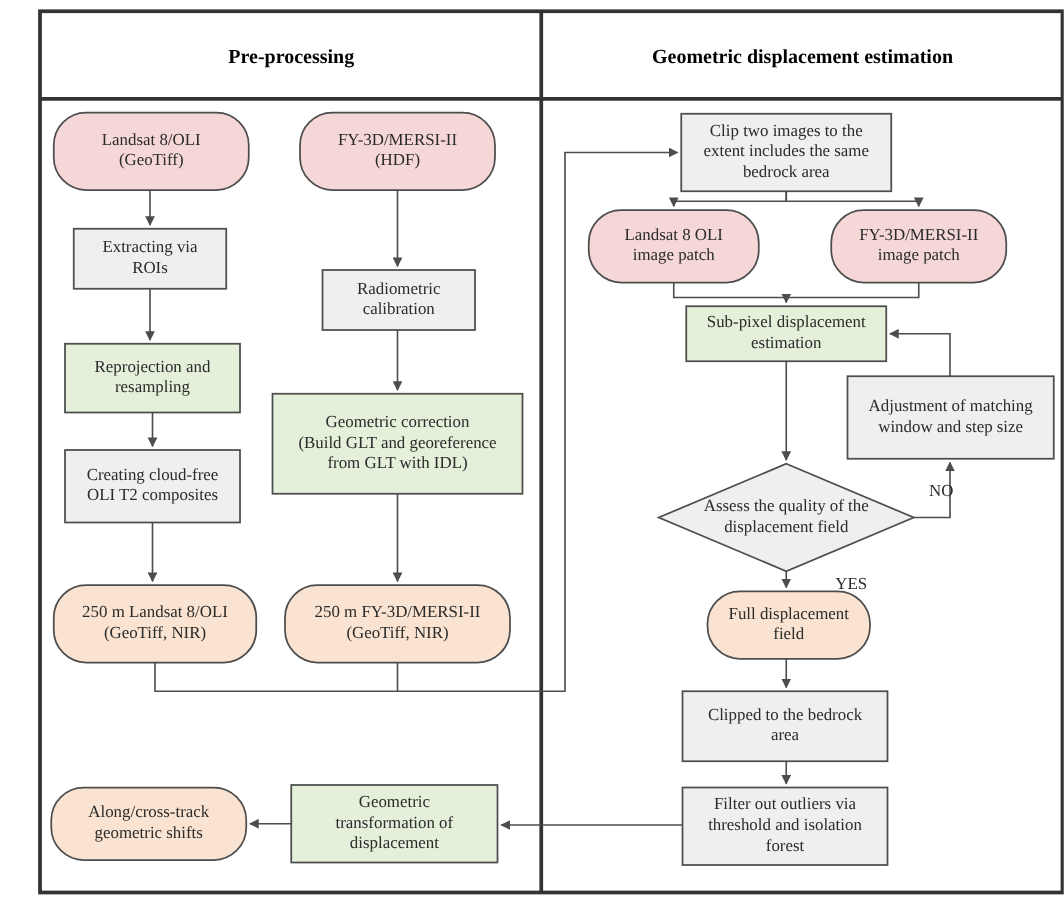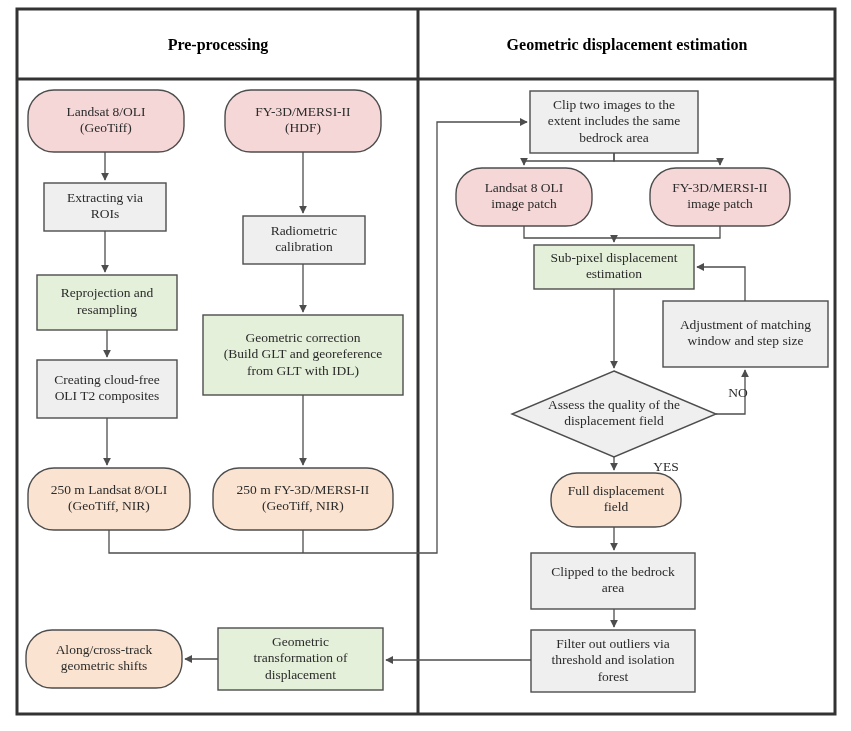--- a/index.html
+++ b/index.html
@@ -1,18 +1,18 @@
 <!DOCTYPE html>
 <html><head>
 <meta charset="utf-8">
 <style>
   html,body{margin:0;padding:0;background:#ffffff;}
   body{width:851px;height:731px;overflow:hidden;
        font-family:"Liberation Serif","DejaVu Serif",serif;}
-  #stage{position:relative;width:779px;height:731px;}
+  #stage{position:relative;width:779px;height:731px;margin-left:15px;}
   svg#fc{position:absolute;left:0;top:0;width:851px;height:731px;}
   .nodeText{font-family:"Liberation Serif","DejaVu Serif",serif;
             font-size:13.5px;fill:#2b2b2b;text-anchor:middle;dominant-baseline:middle;}
   .edgeLbl{font-family:"Liberation Serif","DejaVu Serif",serif;
            font-size:13.5px;fill:#2b2b2b;text-anchor:middle;}
   .laneTitle{font-family:"Liberation Serif","DejaVu Serif",serif;
              font-size:16px;font-weight:bold;fill:#000000;text-anchor:middle;}
   .shp{stroke:#4d4d4d;stroke-width:1.4;}
   .edge{stroke:#4d4d4d;stroke-width:1.3;fill:none;}
   .frame{fill:none;stroke:#333333;stroke-width:3;}

